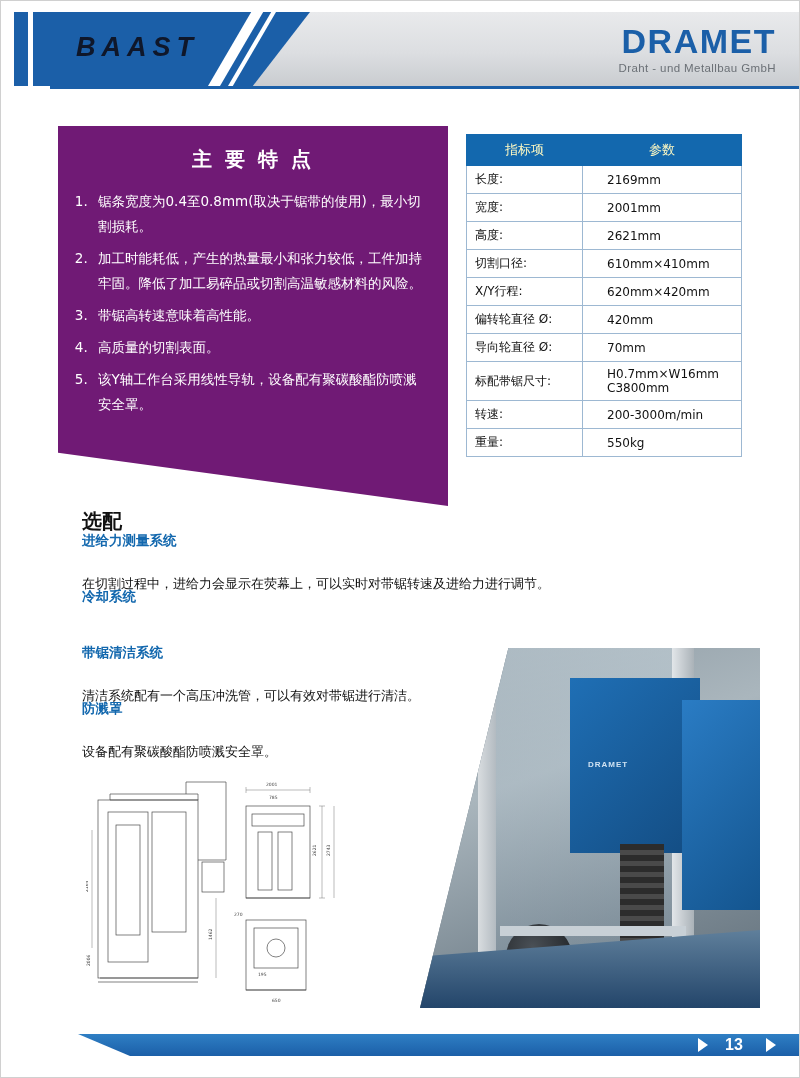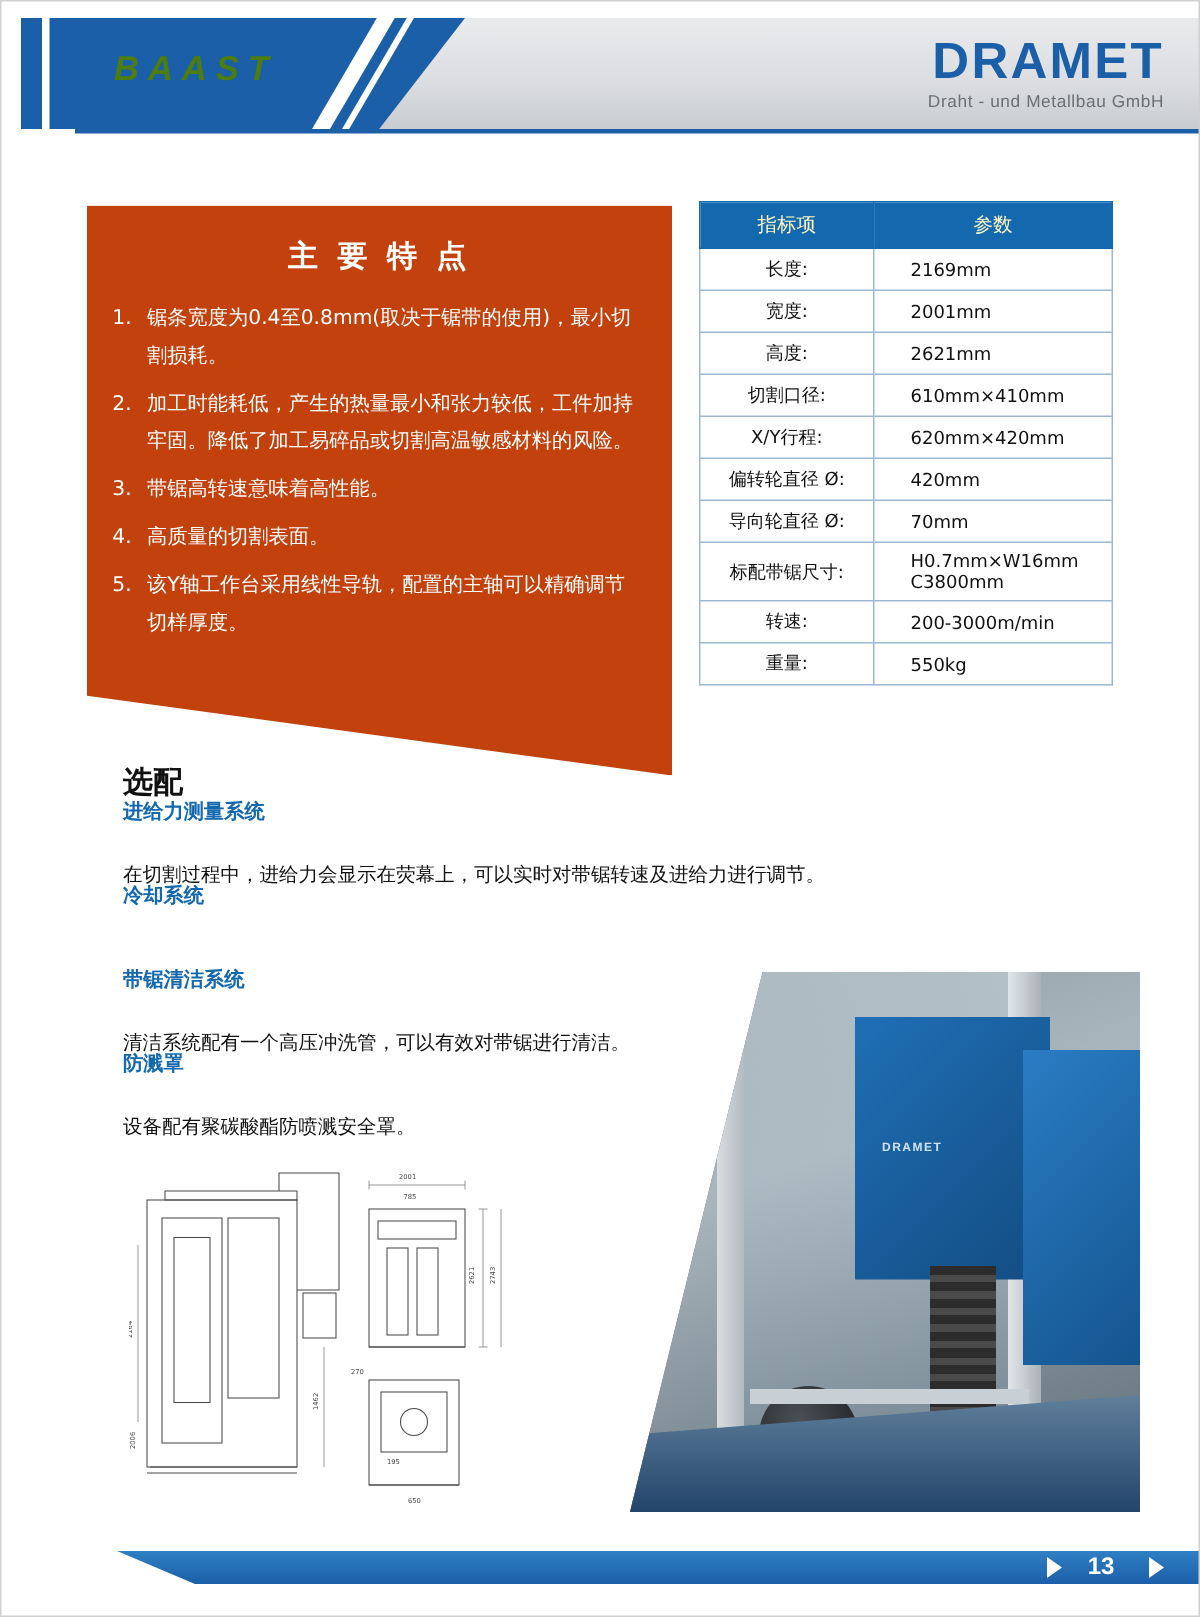--- a/index.html
+++ b/index.html
@@ -42,22 +42,22 @@
   .header-blue {
     position: absolute;
     top: 12px; left: 50px;
     width: 260px; height: 74px;
     background: #1b5fa8;
     clip-path: polygon(0 0, 100% 0, 78% 100%, 0 100%);
   }
   .brand-baast {
     position: absolute;
     top: 32px; left: 76px;
-    color: #4d7c0f;
-    font-size: 23px;
+    color: #0f172a;
+    font-size: 27px;
     font-weight: bold;
     letter-spacing: 6px;
     font-style: italic;
     font-family: "Liberation Sans", sans-serif;
   }
   .header-slash {
     position: absolute;
     top: 12px; left: 208px;
     width: 120px; height: 74px;
     background: #ffffff;
@@ -93,23 +93,23 @@
   .header-underline {
     position: absolute;
     top: 86px; left: 50px;
     width: 750px; height: 3px;
     background: #1b5fa8;
   }
 
   
   .features {
     position: absolute;
-    top: 137px; left: 58px;
+    top: 126px; left: 58px;
     width: 390px; height: 380px;
-    background: #c2410c;
+    background: #701a75;
     color: #ffffff;
     clip-path: polygon(0 0, 100% 0, 100% 100%, 0 86%);
   }
   .features-title {
     text-align: center;
     font-size: 20px;
     font-weight: bold;
     letter-spacing: 3px;
     margin-top: 20px;
   }
@@ -140,21 +140,20 @@
     padding: 6px 4px;
     border: 1px solid #1368ae;
   }
   .spec-table td {
     border: 1px solid #9db8d2;
     padding: 5px 8px;
     color: #111111;
     height: 22px;
   }
   .spec-table td.k {
-    text-align: center;
     width: 116px;
   }
   .spec-table td.v {
     text-align: left;
     padding-left: 24px;
   }
 
   
   .opt-head {
     position: absolute;
@@ -309,21 +308,21 @@
   <div class="header-underline"></div>
 </div>
 
 <div class="features">
   <div class="features-title">主 要 特 点</div>
   <ol>
     <li>锯条宽度为0.4至0.8mm(取决于锯带的使用)，最小切割损耗。</li>
     <li>加工时能耗低，产生的热量最小和张力较低，工件加持牢固。降低了加工易碎品或切割高温敏感材料的风险。</li>
     <li>带锯高转速意味着高性能。</li>
     <li>高质量的切割表面。</li>
-    <li>该Y轴工作台采用线性导轨，配置的主轴可以精确调节切样厚度。</li>
+    <li>该Y轴工作台采用线性导轨，设备配有聚碳酸酯防喷溅安全罩。</li>
   </ol>
 </div>
 
 <table class="spec-table">
   <thead>
     <tr>
       <th>指标项</th>
       <th>参数</th>
     </tr>
   </thead>

